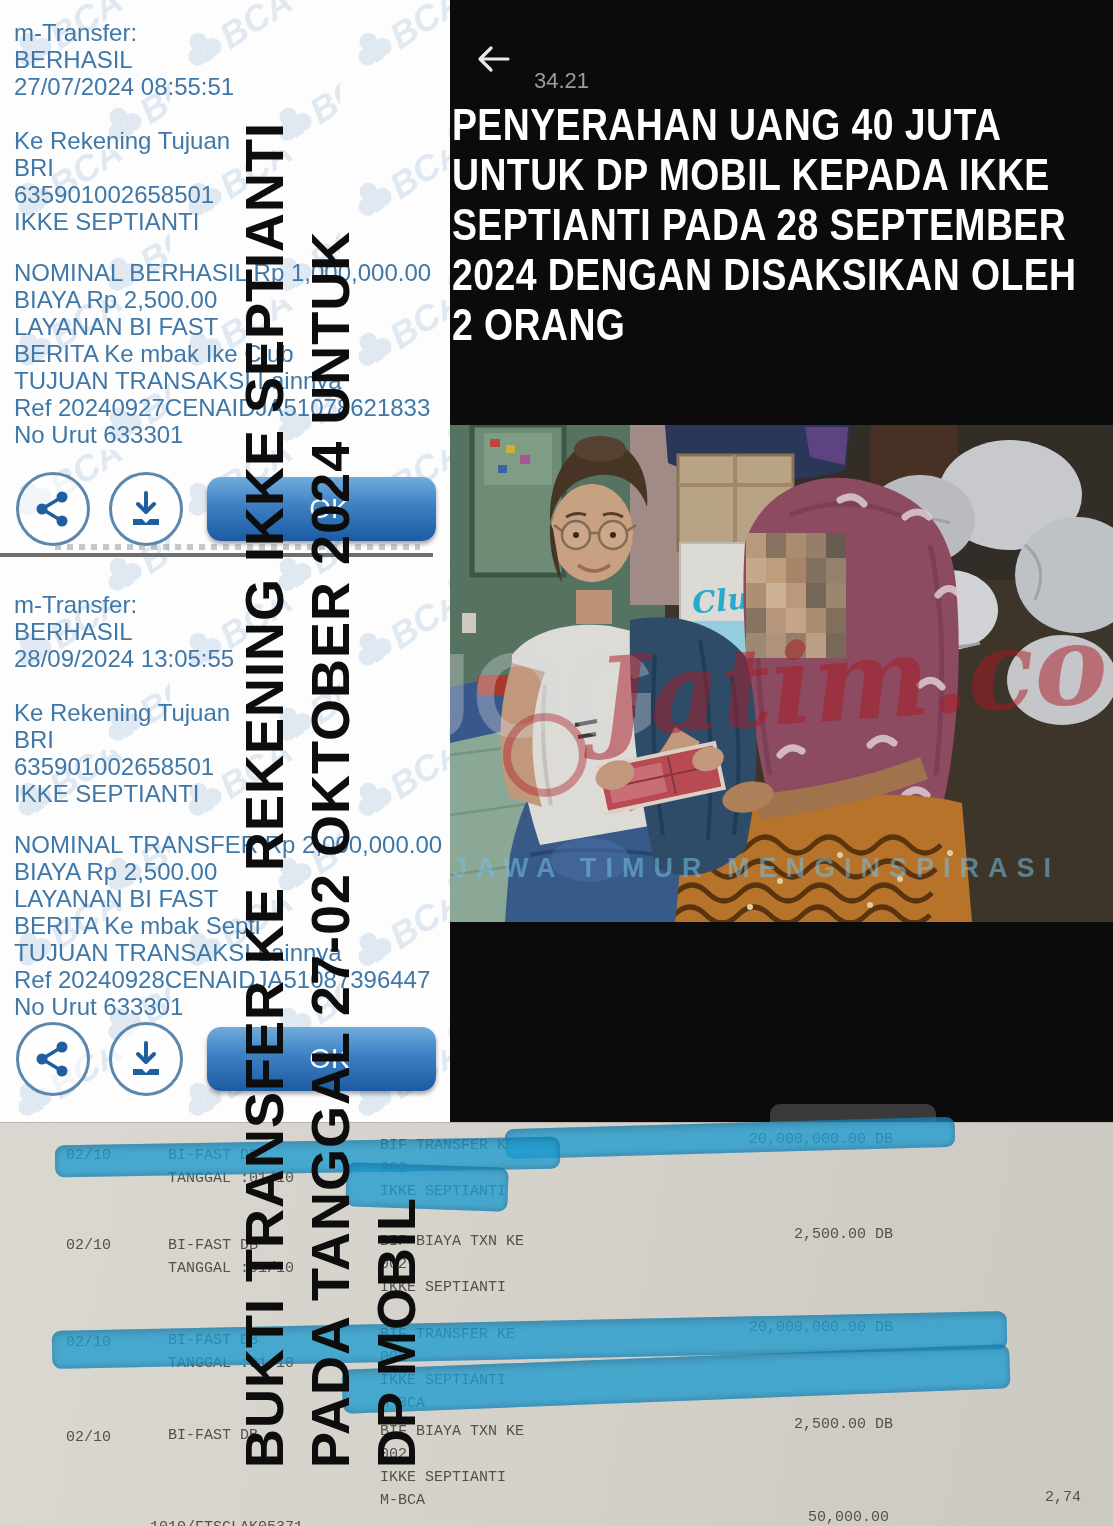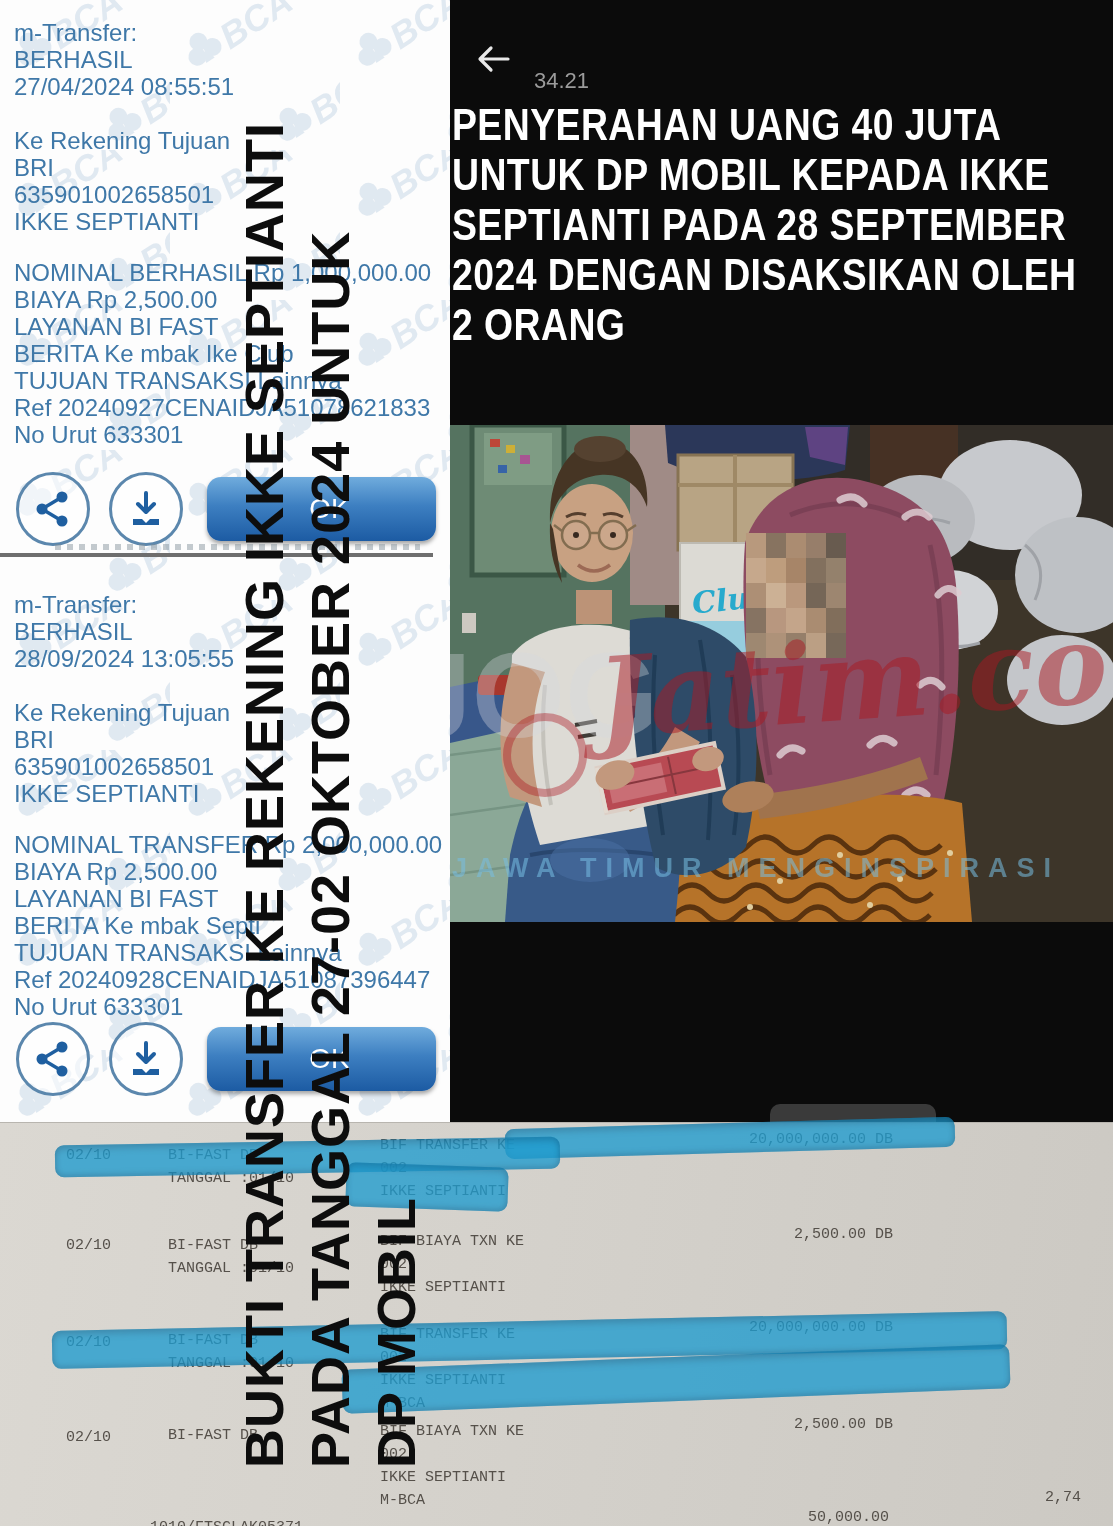--- a/index.html
+++ b/index.html
@@ -62,21 +62,21 @@
           <use href="#bcamark" x="60" y="50"></use>
           <use href="#bcamark" x="150" y="125"></use>
         </pattern>
       </defs>
       <rect x="0" y="0" width="450" height="1122" fill="url(#bcapat)"></rect>
     </svg>
 
     <div>
       <div class="receipt-line" style="top:20px">m-Transfer:</div>
       <div class="receipt-line" style="top:47px">BERHASIL</div>
-      <div class="receipt-line" style="top:74px">27/04/2024 08:55:51</div>
+      <div class="receipt-line" style="top:74px">27/07/2024 08:55:51</div>
       <div class="receipt-line" style="top:128px">Ke Rekening Tujuan</div>
       <div class="receipt-line" style="top:155px">BRI</div>
       <div class="receipt-line" style="top:182px">635901002658501</div>
       <div class="receipt-line" style="top:209px">IKKE SEPTIANTI</div>
       <div class="receipt-line" style="top:260px">NOMINAL BERHASIL Rp 1,000,000.00</div>
       <div class="receipt-line" style="top:287px">BIAYA Rp 2,500.00</div>
       <div class="receipt-line" style="top:314px">LAYANAN BI FAST</div>
       <div class="receipt-line" style="top:341px">BERITA Ke mbak Ike Club</div>
       <div class="receipt-line" style="top:368px">TUJUAN TRANSAKSI Lainnya</div>
       <div class="receipt-line" style="top:395px">Ref 20240927CENAIDJA51078621833</div>

